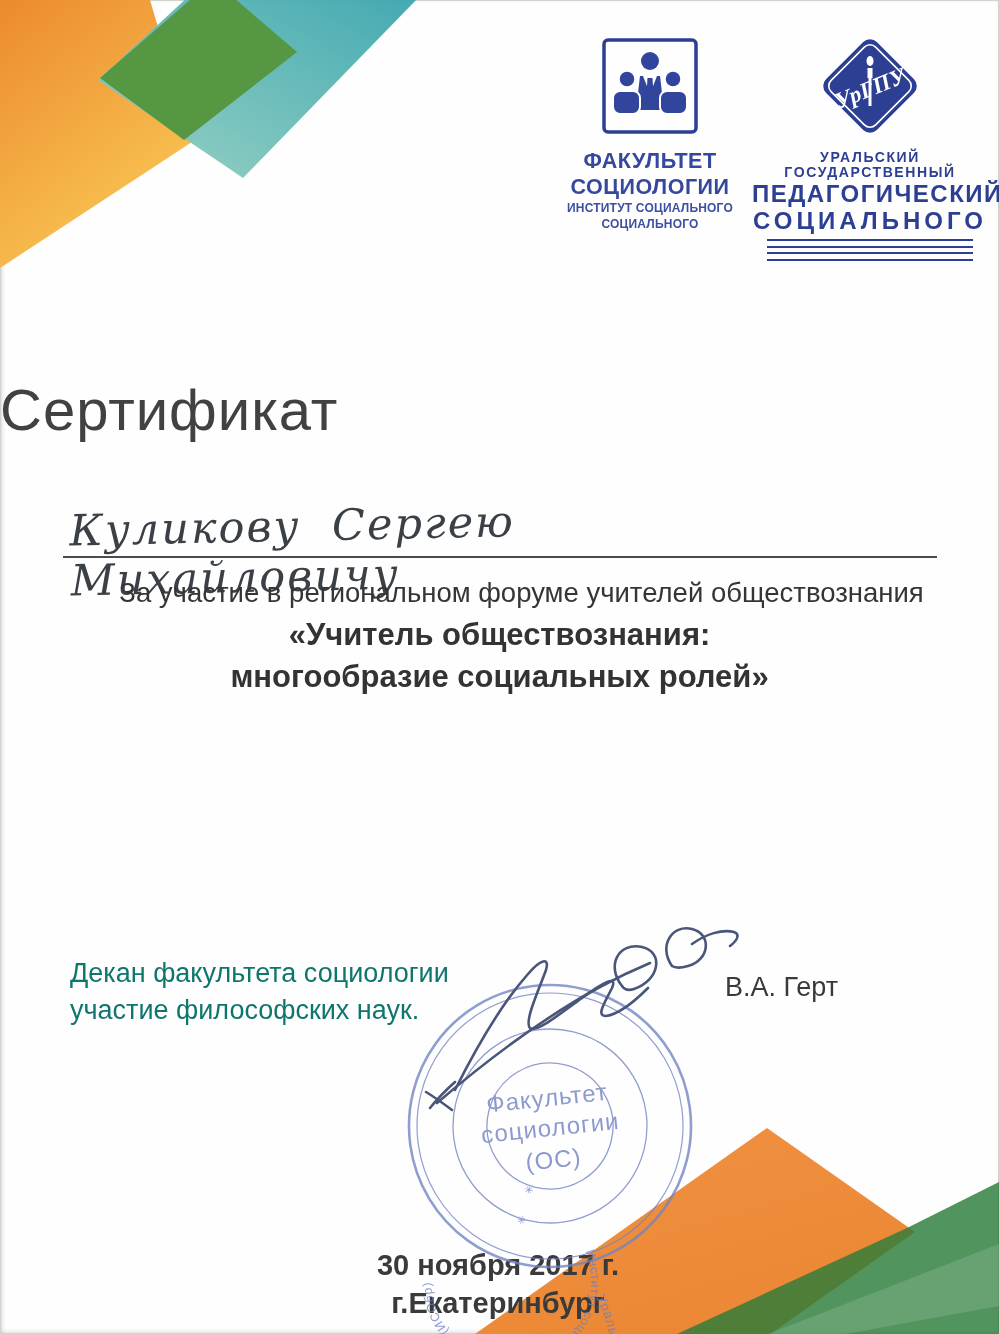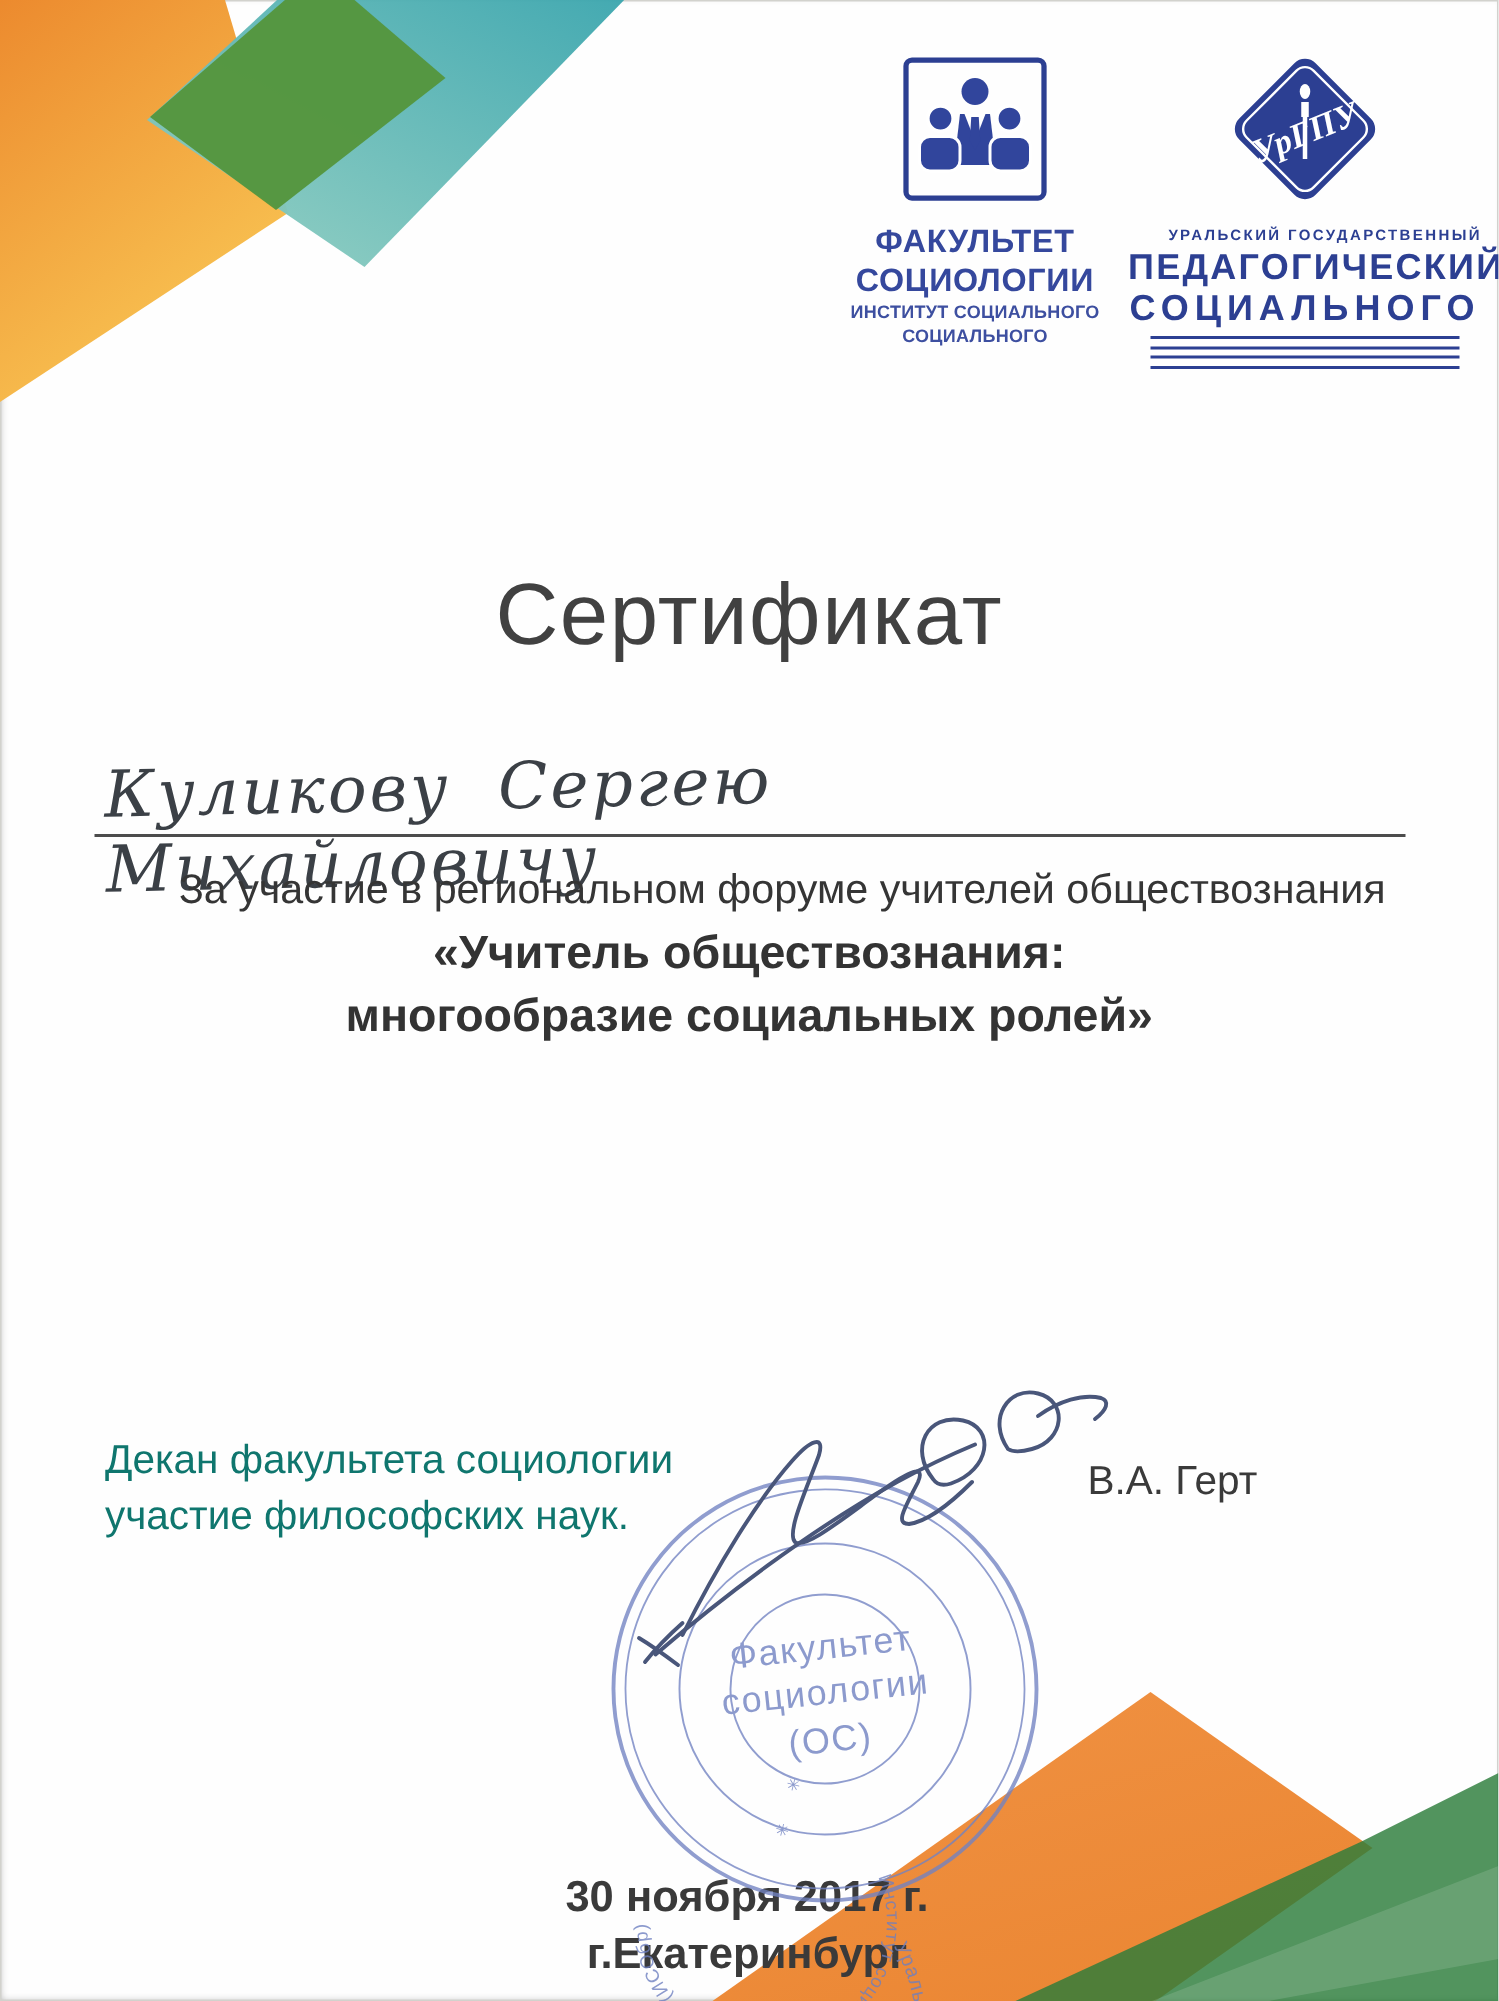--- a/index.html
+++ b/index.html
@@ -20,26 +20,26 @@
 
   
   .fac-block{left:540px;top:36px;width:220px;text-align:center;color:#35489d;}
   .fac-line1,.fac-line2{font-size:21.5px;font-weight:bold;letter-spacing:.5px;line-height:26px;}
   .fac-line3,.fac-line4{font-size:12px;font-weight:700;letter-spacing:.2px;line-height:16px;color:#3d4fa0;}
   .fac-icon{margin:0 auto 12px auto;}
 
   
   .uni-block{left:752px;top:30px;width:236px;text-align:center;color:#2c3f92;}
   .uni-emblem{margin:0 auto 8px auto;}
-  .uni-line1{font-size:10px;font-weight:bold;letter-spacing:1.6px;line-height:15px;text-align:right;}
+  .uni-line1{font-size:14px;font-weight:bold;letter-spacing:1.6px;line-height:15px;}
   .uni-line2{font-size:24px;font-weight:bold;letter-spacing:1.5px;line-height:27px;}
   .uni-line3{font-size:24px;font-weight:bold;letter-spacing:4px;line-height:28px;}
   .uni-rule{width:206px;margin:4px auto 0 auto;height:5px;border-top:2px solid #2c3f92;border-bottom:2px solid #2c3f92;}
 
-  .title{left:0;right:0;top:376px;text-align:center;font-size:58px;color:#414141;letter-spacing:1px;}
+  .title{left:0;right:0;top:376px;font-size:58px;color:#414141;letter-spacing:1px;}
   .subtitle{left:0;right:0;top:442px;text-align:center;font-size:27px;color:#3c3c3c;}
 
   .recipient{left:70px;top:498px;width:720px;font-family:"DejaVu Serif",serif;font-style:italic;
              font-size:43px;color:#3b4046;letter-spacing:2px;word-spacing:16px;transform:rotate(-1.2deg);}
   .name-line{left:63px;right:62px;top:556px;height:2px;background:#4c4c4c;}
 
   .reason{left:0;right:0;top:577px;text-align:center;font-size:27.5px;color:#353535;padding-left:44px;}
   .event1{left:0;right:0;top:617px;text-align:center;font-size:31px;font-weight:bold;color:#333;}
   .event2{left:0;right:0;top:659px;text-align:center;font-size:31px;font-weight:bold;color:#333;}
 

